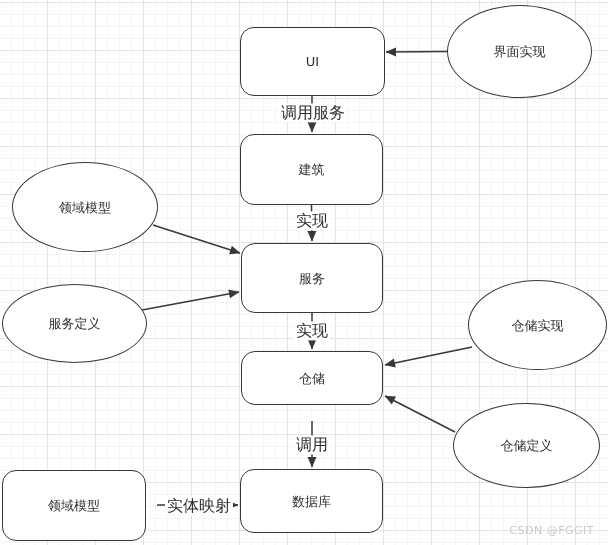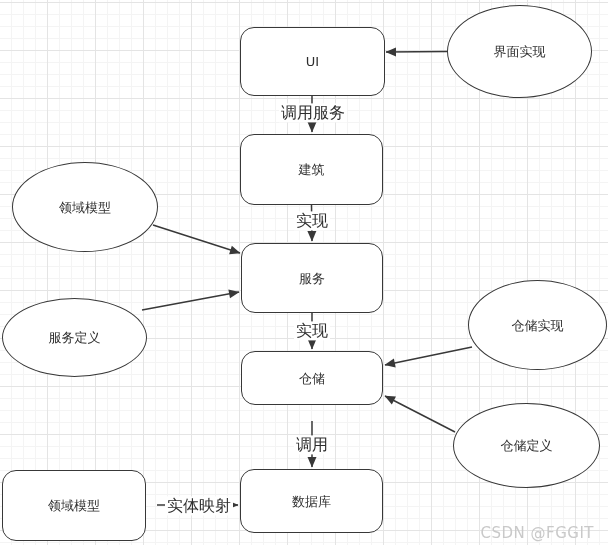--- a/index.html
+++ b/index.html
@@ -22,21 +22,21 @@
     font-size:13px;line-height:1;box-sizing:border-box;text-align:center;
   }
   .rect{border-radius:14px;}
   .ellipse{border-radius:50%;}
   .edge-label{
     position:absolute;transform:translate(-50%,-50%);
     background:#ffffff;color:#2e2e2e;font-size:16px;line-height:1.2;
     padding:0 2px;white-space:nowrap;
   }
   .watermark{
-    position:absolute;right:14px;top:524px;color:#c9c9c9;font-size:15px;
+    position:absolute;right:14px;top:524px;color:#c9c9c9;font-size:11px;
     letter-spacing:0.5px;white-space:nowrap;
   }
 </style>
 </head>
 <body>
 
 <div class="canvas">
 
   <svg class="edges" viewBox="0 0 608 545" xmlns="http://www.w3.org/2000/svg">
     <defs>
@@ -58,21 +58,21 @@
 
   <div class="node rect" style="left:240px;top:27px;width:145px;height:69px">UI</div>
   <div class="node rect" style="left:240px;top:134px;width:143px;height:71px">建筑</div>
   <div class="node rect" style="left:241px;top:243px;width:142px;height:70px">服务</div>
   <div class="node rect" style="left:241px;top:351px;width:142px;height:54px">仓储</div>
   <div class="node rect" style="left:240px;top:469px;width:143px;height:64px">数据库</div>
   <div class="node rect" style="left:2px;top:470px;width:144px;height:71px">领域模型</div>
 
   <div class="node ellipse" style="left:447px;top:5px;width:145px;height:93px">界面实现</div>
   <div class="node ellipse" style="left:12px;top:162px;width:146px;height:90px">领域模型</div>
-  <div class="node ellipse" style="left:2px;top:298px;width:145px;height:79px">服务定义</div>
+  <div class="node ellipse" style="left:2px;top:284px;width:145px;height:79px">服务定义</div>
   <div class="node ellipse" style="left:468px;top:280px;width:139px;height:90px">仓储实现</div>
   <div class="node ellipse" style="left:453px;top:403px;width:147px;height:85px">仓储定义</div>
 
   <div class="edge-label" style="left:313px;top:113px">调用服务</div>
   <div class="edge-label" style="left:312px;top:221px">实现</div>
   <div class="edge-label" style="left:312px;top:331px">实现</div>
   <div class="edge-label" style="left:312px;top:445px">调用</div>
   <div class="edge-label" style="left:199px;top:506px">实体映射</div>
 
   <div class="watermark">CSDN @FGGIT</div>

